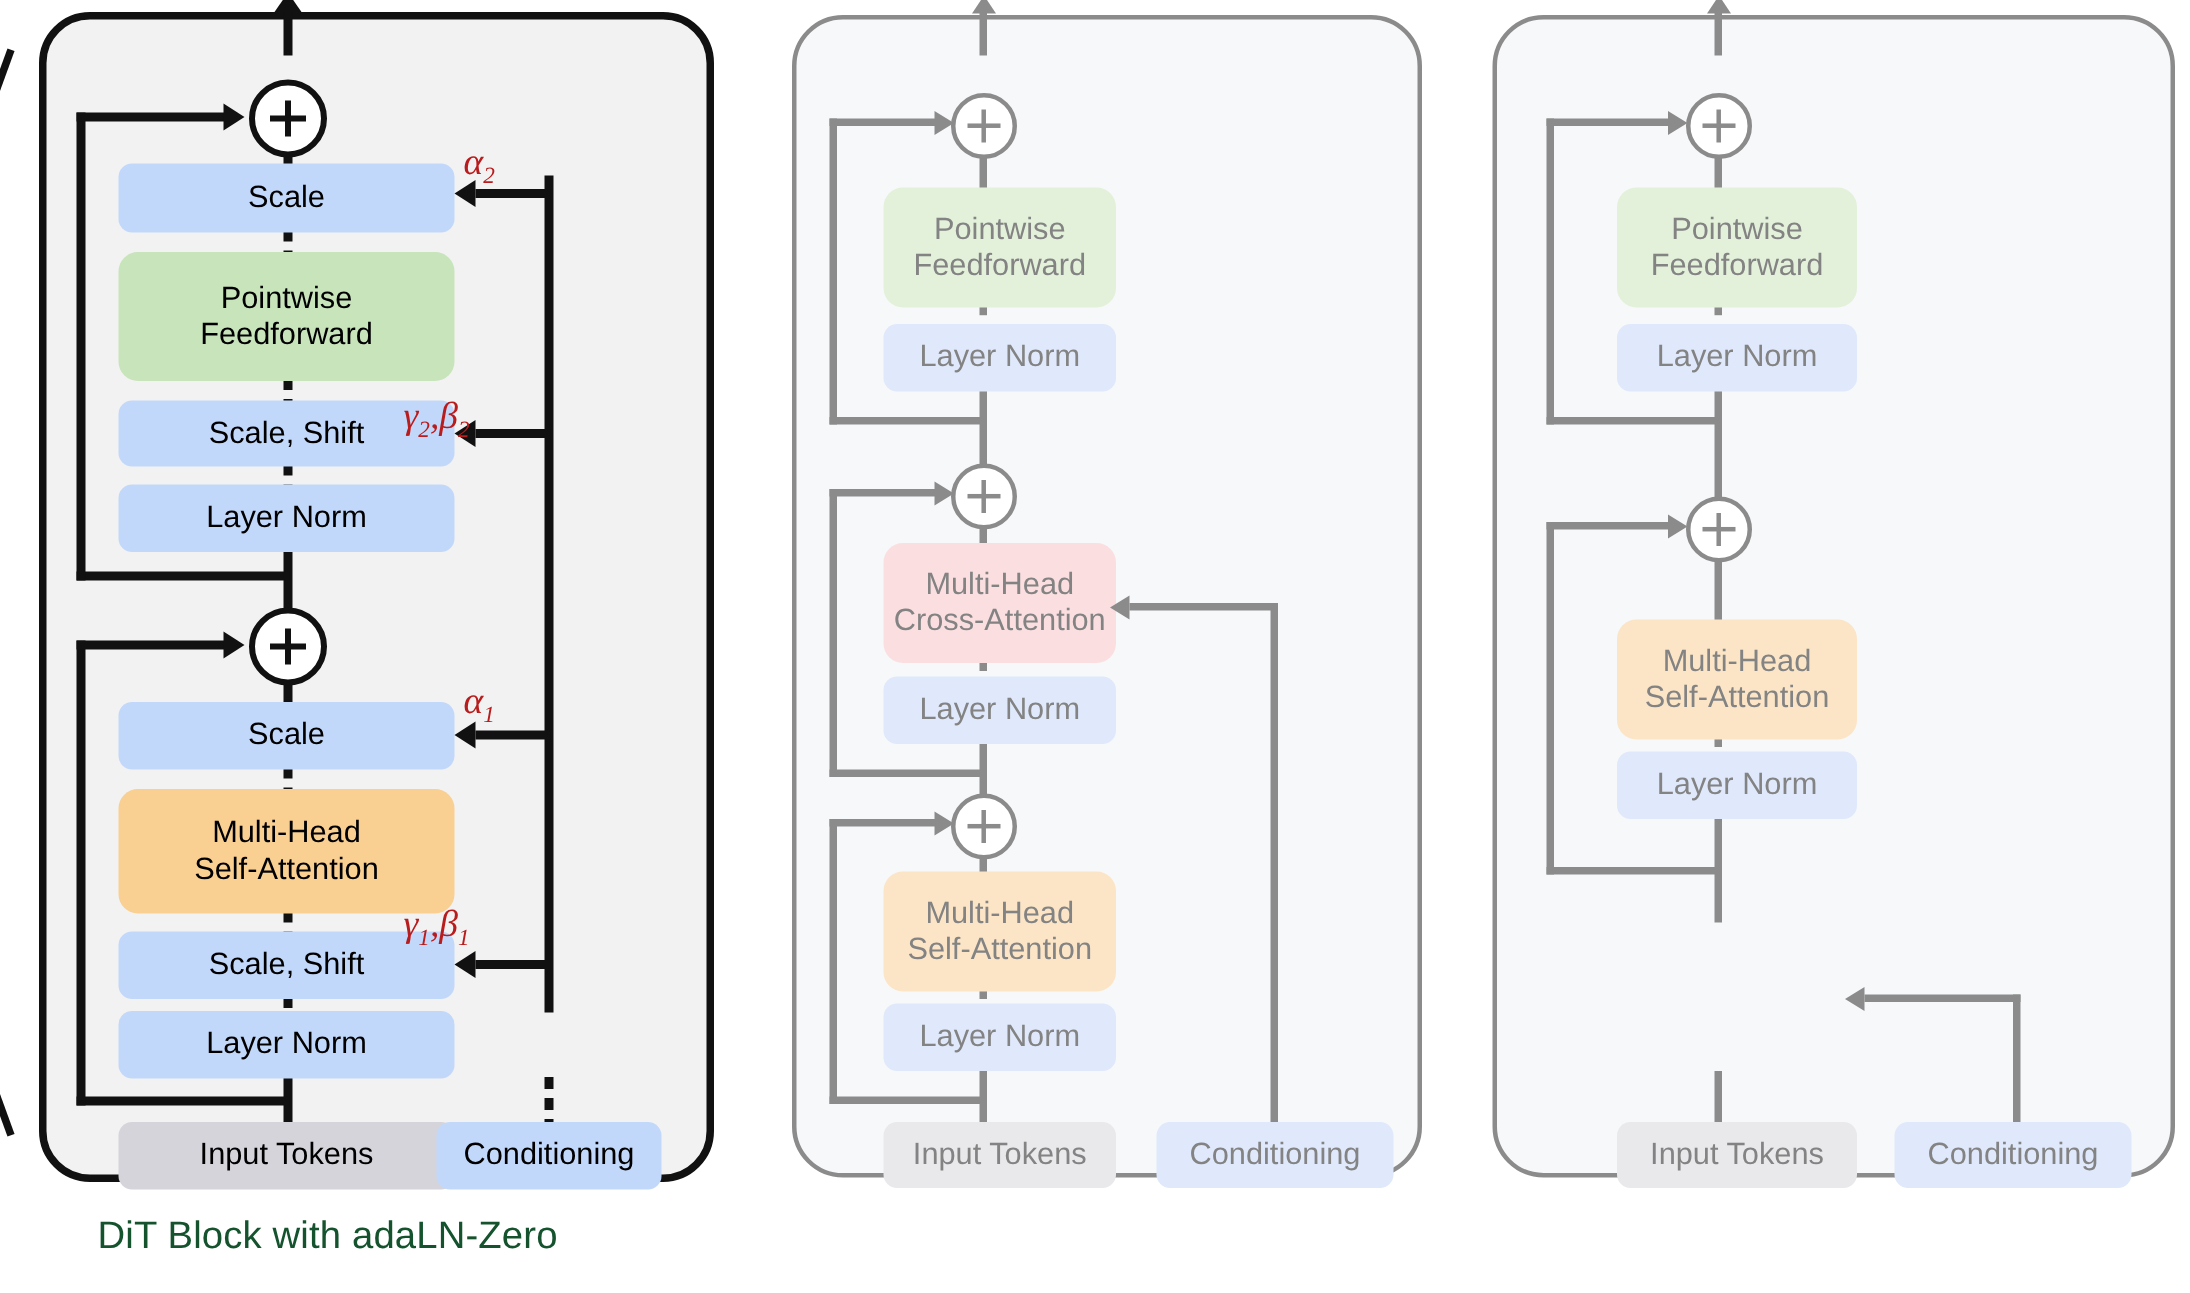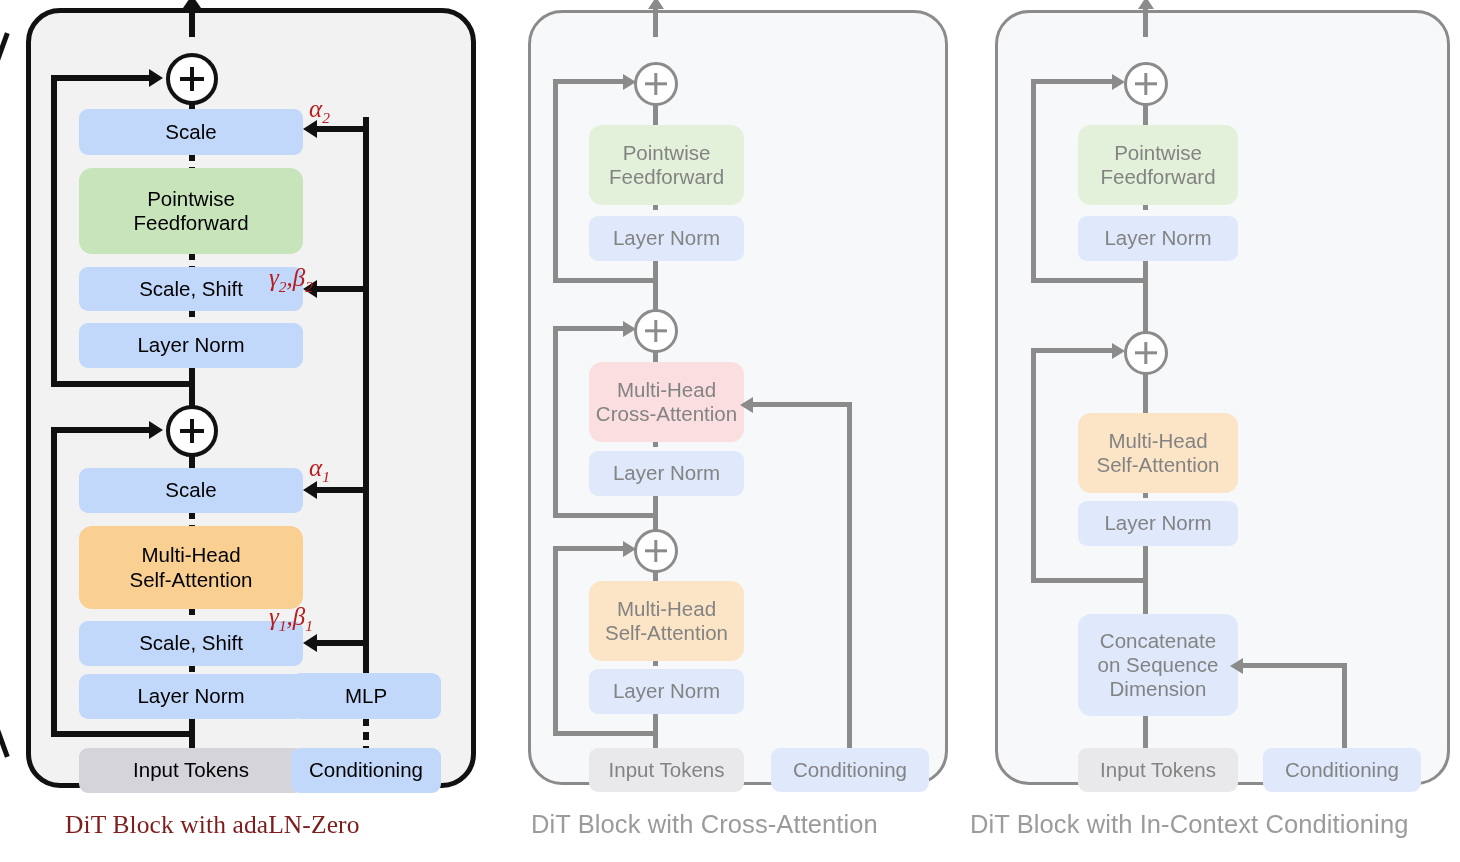--- a/index.html
+++ b/index.html
@@ -79,21 +79,21 @@
     font-family:"Liberation Serif", serif;font-style:italic;
     font-size:25px;white-space:nowrap;
   }
   .glab sub{font-size:0.62em;font-style:italic;}
 
   
   .caption{
     position:absolute;font-size:25.5px;white-space:nowrap;
     letter-spacing:.1px;
   }
-  .caption.on{color:#7f1d1d;font-family:Liberation Serif, serif;}
+  .caption.on{color:#14532d;}
   .caption.off{color:#9b9b9b;}
 
   
   .tick{position:absolute;background:#111;z-index:10;}
 </style>
 </head>
 <body>
 
 <div class="stage">
 
@@ -157,21 +157,20 @@
     <div class="ln" style="left:20px;top:414px;width:6px;height:310px;"></div>
     <div class="ln" style="left:20px;top:414px;width:100px;height:6px;"></div>
     <div class="ah right" style="left:118px;top:408px;"></div>
 
     <div class="node" style="left:48px;top:735px;width:224px;height:45px;background:#d4d4da;">Input Tokens</div>
 
     <div class="node" style="left:260px;top:735px;width:150px;height:45px;background:#c2d8fa;">Conditioning</div>
 
     <div class="dash" style="left:332px;top:705px;width:6px;height:32px;"></div>
 
-    <div class="node" style="left:260px;top:660px;width:150px;height:46px;background:#c2d8fa;">MLP</div>
 
     <div class="ln" style="left:332px;top:104px;width:6px;height:558px;"></div>
 
     <div class="ln" style="left:286px;top:113px;width:50px;height:6px;"></div>
     <div class="ah left" style="left:272px;top:107px;"></div>
     <div class="glab" style="left:278px;top:82px;">α<sub>2</sub></div>
 
     <div class="ln" style="left:286px;top:273px;width:50px;height:6px;"></div>
     <div class="ah left" style="left:272px;top:267px;"></div>
     <div class="glab" style="left:238px;top:251px;">γ<sub>2</sub>,β<sub>2</sub></div>
@@ -254,21 +253,20 @@
 
     <div class="node" style="left:58px;top:735px;width:155px;height:44px;background:#e9e9ec;">Input Tokens</div>
 
     <div class="node" style="left:240px;top:735px;width:158px;height:44px;background:#dfe9fb;">Conditioning</div>
 
     <div class="ln" style="left:316px;top:389px;width:5px;height:348px;"></div>
     <div class="ln" style="left:222px;top:389px;width:99px;height:5px;"></div>
     <div class="ah left" style="left:209px;top:383.5px;"></div>
   </div>
 
-  <div class="caption off" style="left:531px;top:810px;">DiT Block with Cross-Attention</div>
 
   <div class="panel faded" style="left:995px;top:10px;width:455px;height:775px;">
 
     <div class="ln" style="left:145px;top:-6px;width:5px;height:30px;"></div>
     <div class="ah up" style="left:139.5px;top:-16px;"></div>
 
     <div class="plus" style="left:126px;top:49px;width:44px;height:44px;">
         <i></i>
       </div>
     <div class="ln" style="left:145px;top:91px;width:5px;height:22px;"></div>
@@ -299,30 +297,26 @@
 
     <div class="node" style="left:80px;top:488px;width:160px;height:45px;background:#dfe9fb;">Layer Norm</div>
 
     <div class="ln" style="left:145px;top:532px;width:5px;height:70px;"></div>
 
     <div class="ln" style="left:33px;top:565px;width:116px;height:5px;"></div>
     <div class="ln" style="left:33px;top:335px;width:5px;height:235px;"></div>
     <div class="ln" style="left:33px;top:335px;width:83px;height:5px;"></div>
     <div class="ah right" style="left:114px;top:329.5px;"></div>
 
-    <div class="node big" style="left:80px;top:601px;width:160px;height:102px;background:#dfe9fb;">Concatenate
-on Sequence
-Dimension</div>
 
     <div class="ln" style="left:145px;top:701px;width:5px;height:38px;"></div>
 
     <div class="node" style="left:80px;top:735px;width:160px;height:44px;background:#e9e9ec;">Input Tokens</div>
 
     <div class="node" style="left:265px;top:735px;width:158px;height:44px;background:#dfe9fb;">Conditioning</div>
 
     <div class="ln" style="left:344px;top:650px;width:5px;height:88px;"></div>
     <div class="ln" style="left:245px;top:650px;width:104px;height:5px;"></div>
     <div class="ah left" style="left:232px;top:644.5px;"></div>
   </div>
 
-  <div class="caption off" style="left:970px;top:810px;">DiT Block with In-Context Conditioning</div>
 
 </div>
 
 </body></html>

